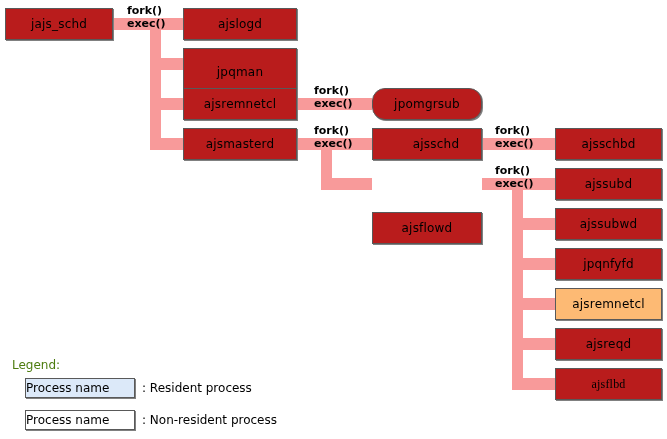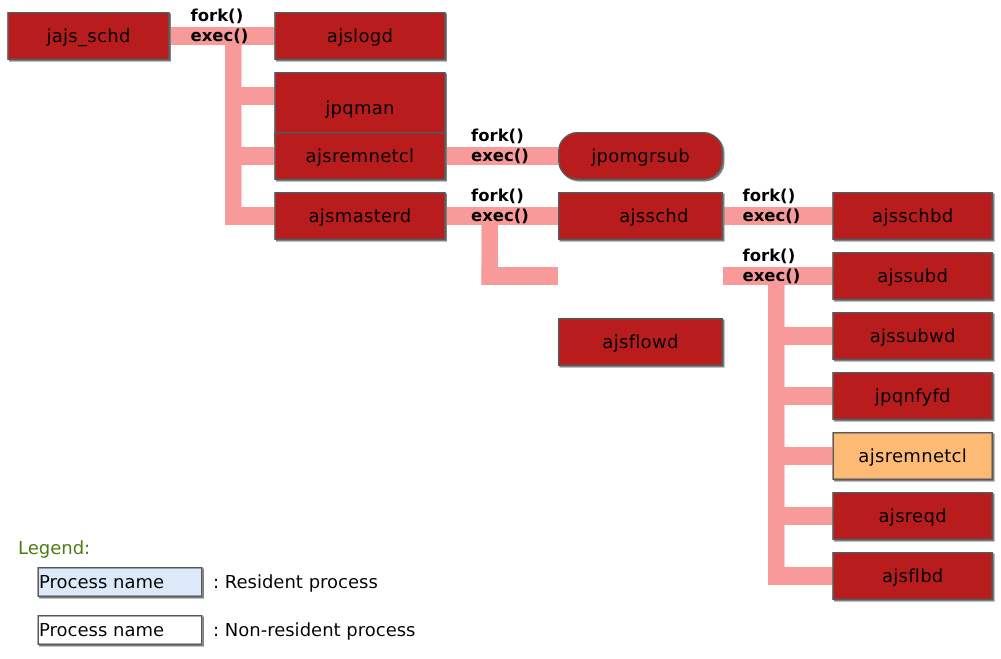--- a/index.html
+++ b/index.html
@@ -139,21 +139,21 @@
       </div>
       <div class="pbox resident" style="left: 555px; top: 248px; width: 107px; height: 32px;">
         <span>jpqnfyfd</span>
       </div>
       <div class="pbox nonresident" style="left: 555px; top: 288px; width: 107px; height: 32px;">
         <span>ajsremnetcl</span>
       </div>
       <div class="pbox resident" style="left: 555px; top: 328px; width: 107px; height: 32px;">
         <span>ajsreqd</span>
       </div>
-      <div class="pbox resident" style="left: 555px; top: 368px; width: 107px; height: 32px;">
+      <div class="pbox resident" style="left: 555px; top: 368px; width: 107px; height: 32px; font-family: Liberation Serif, serif;">
         <span>ajsflbd</span>
       </div>
     </div>
   <div id="labels-layer">
       <div class="flabel" style="left: 127px; top: 4px;">
         <div>fork()</div>
         <div>exec()</div>
       </div>
       <div class="flabel" style="left: 314px; top: 84px;">
         <div>fork()</div>

